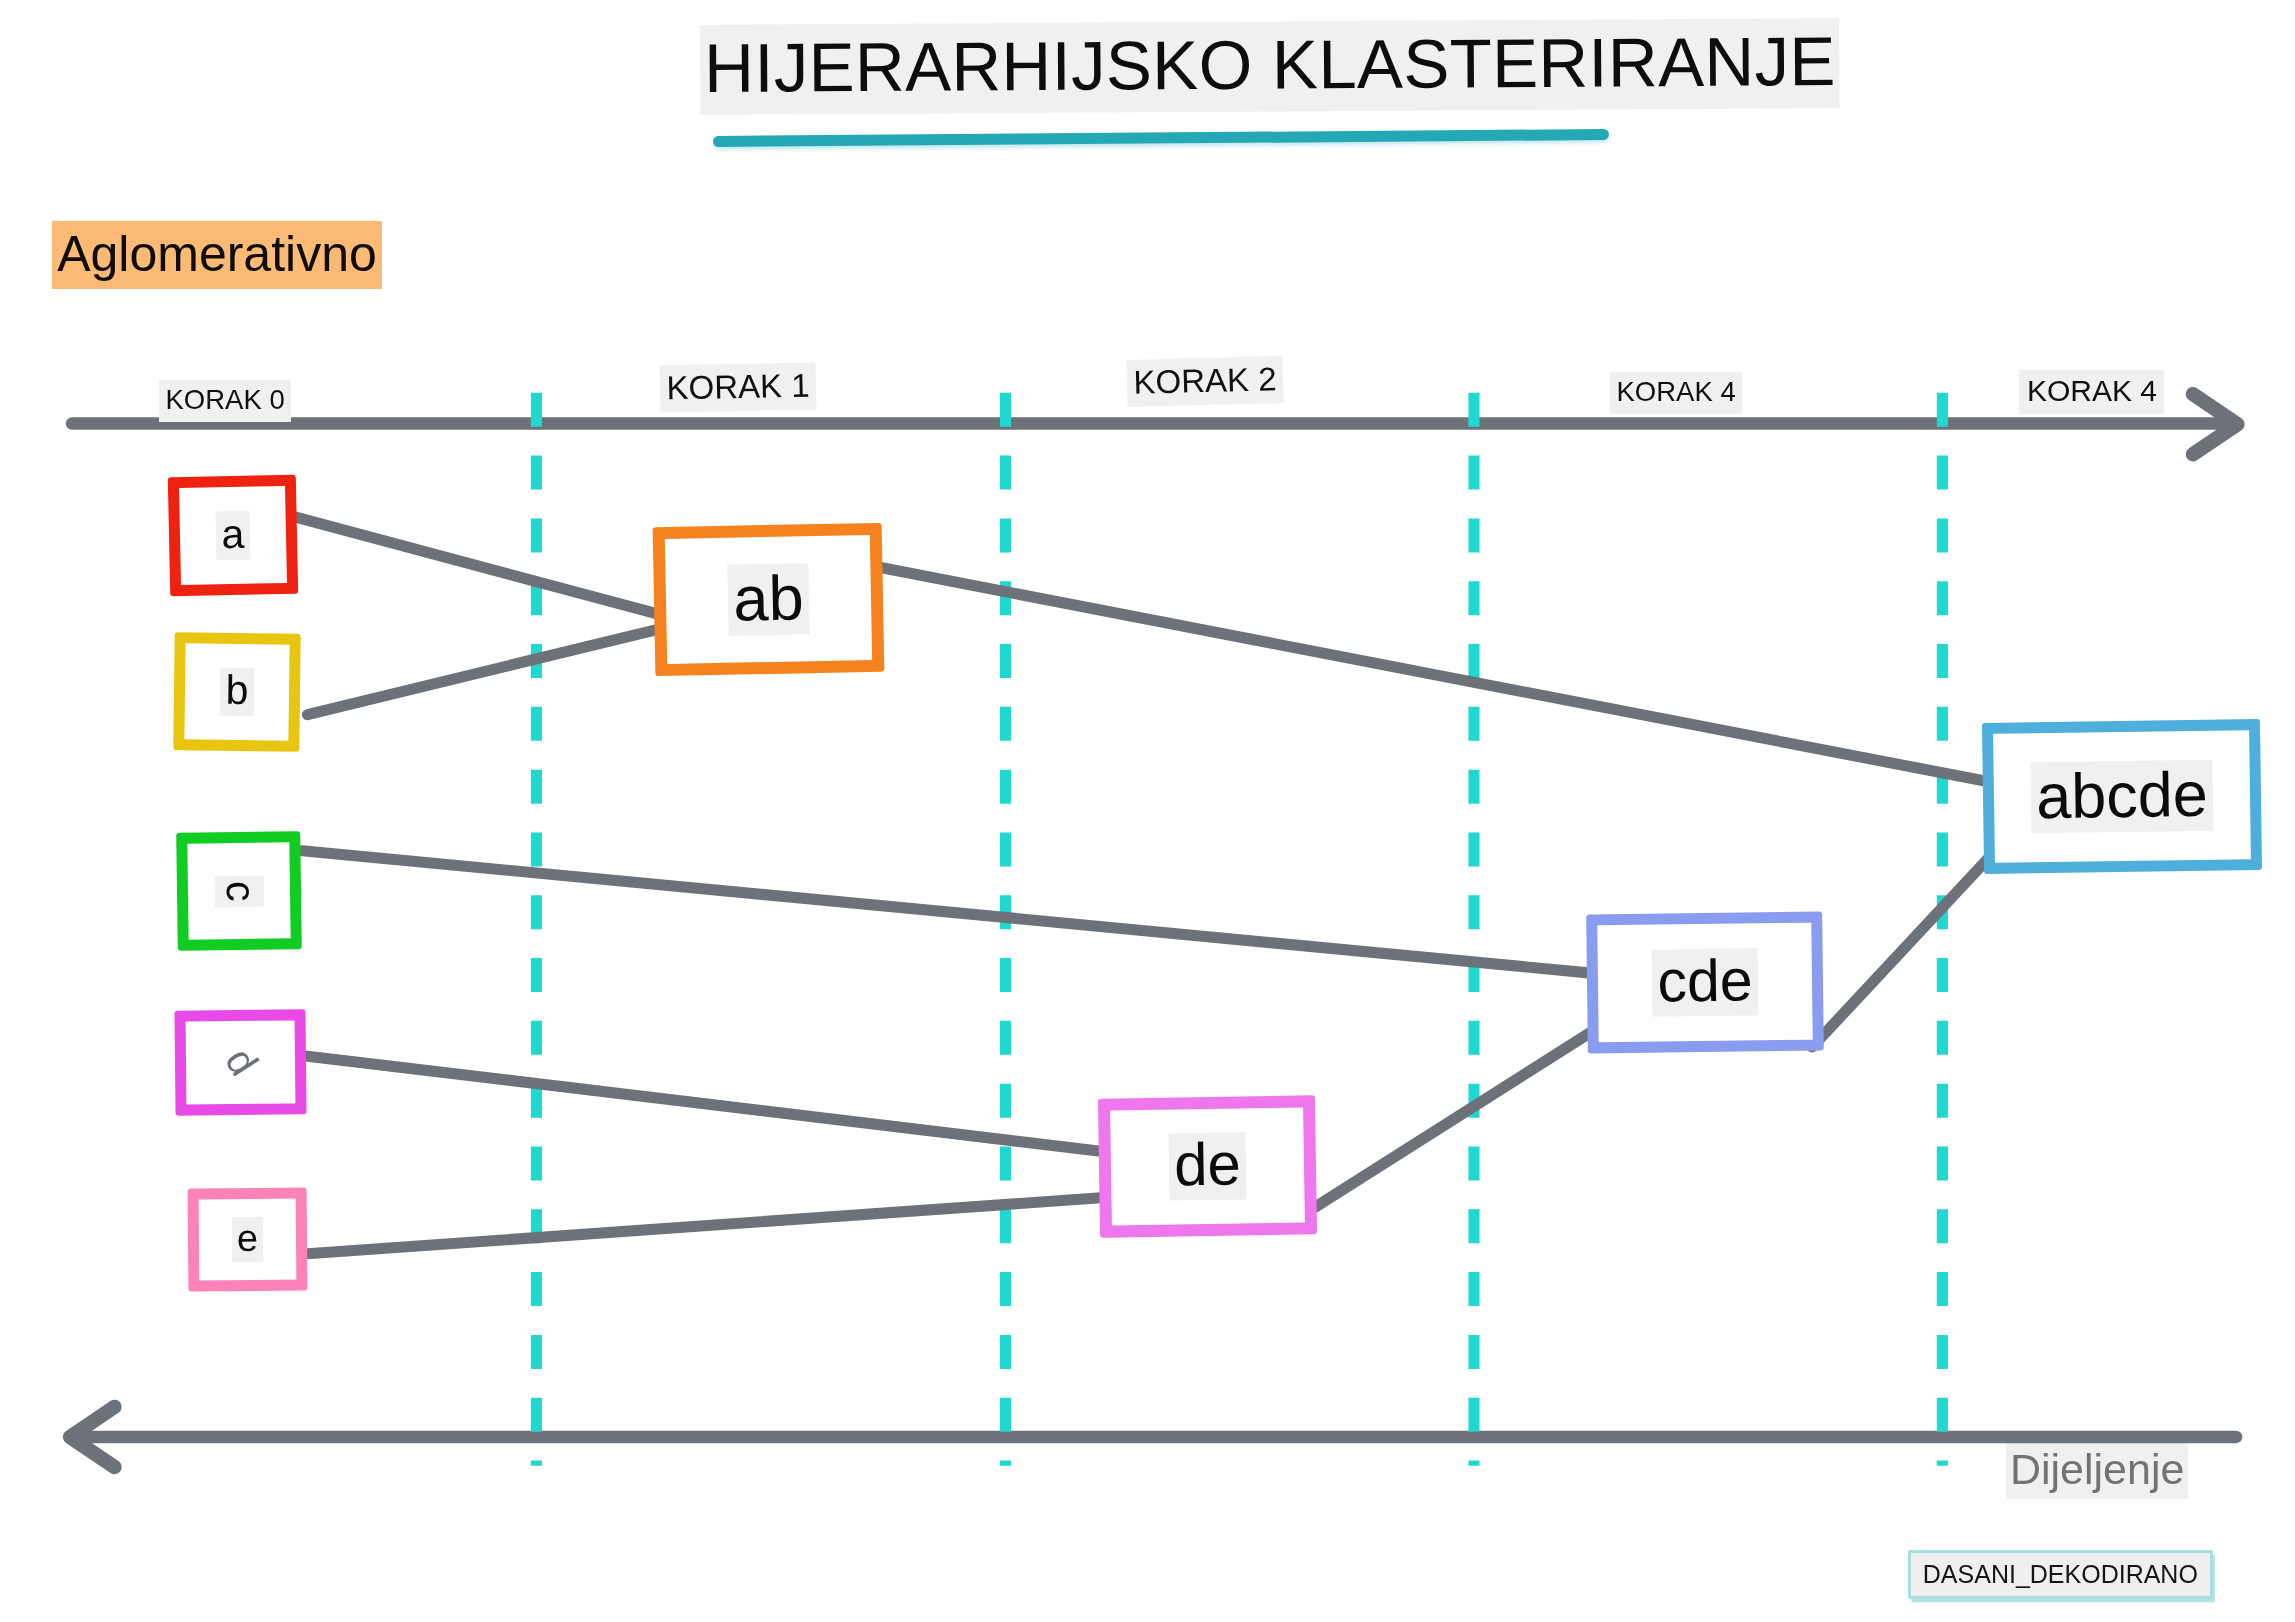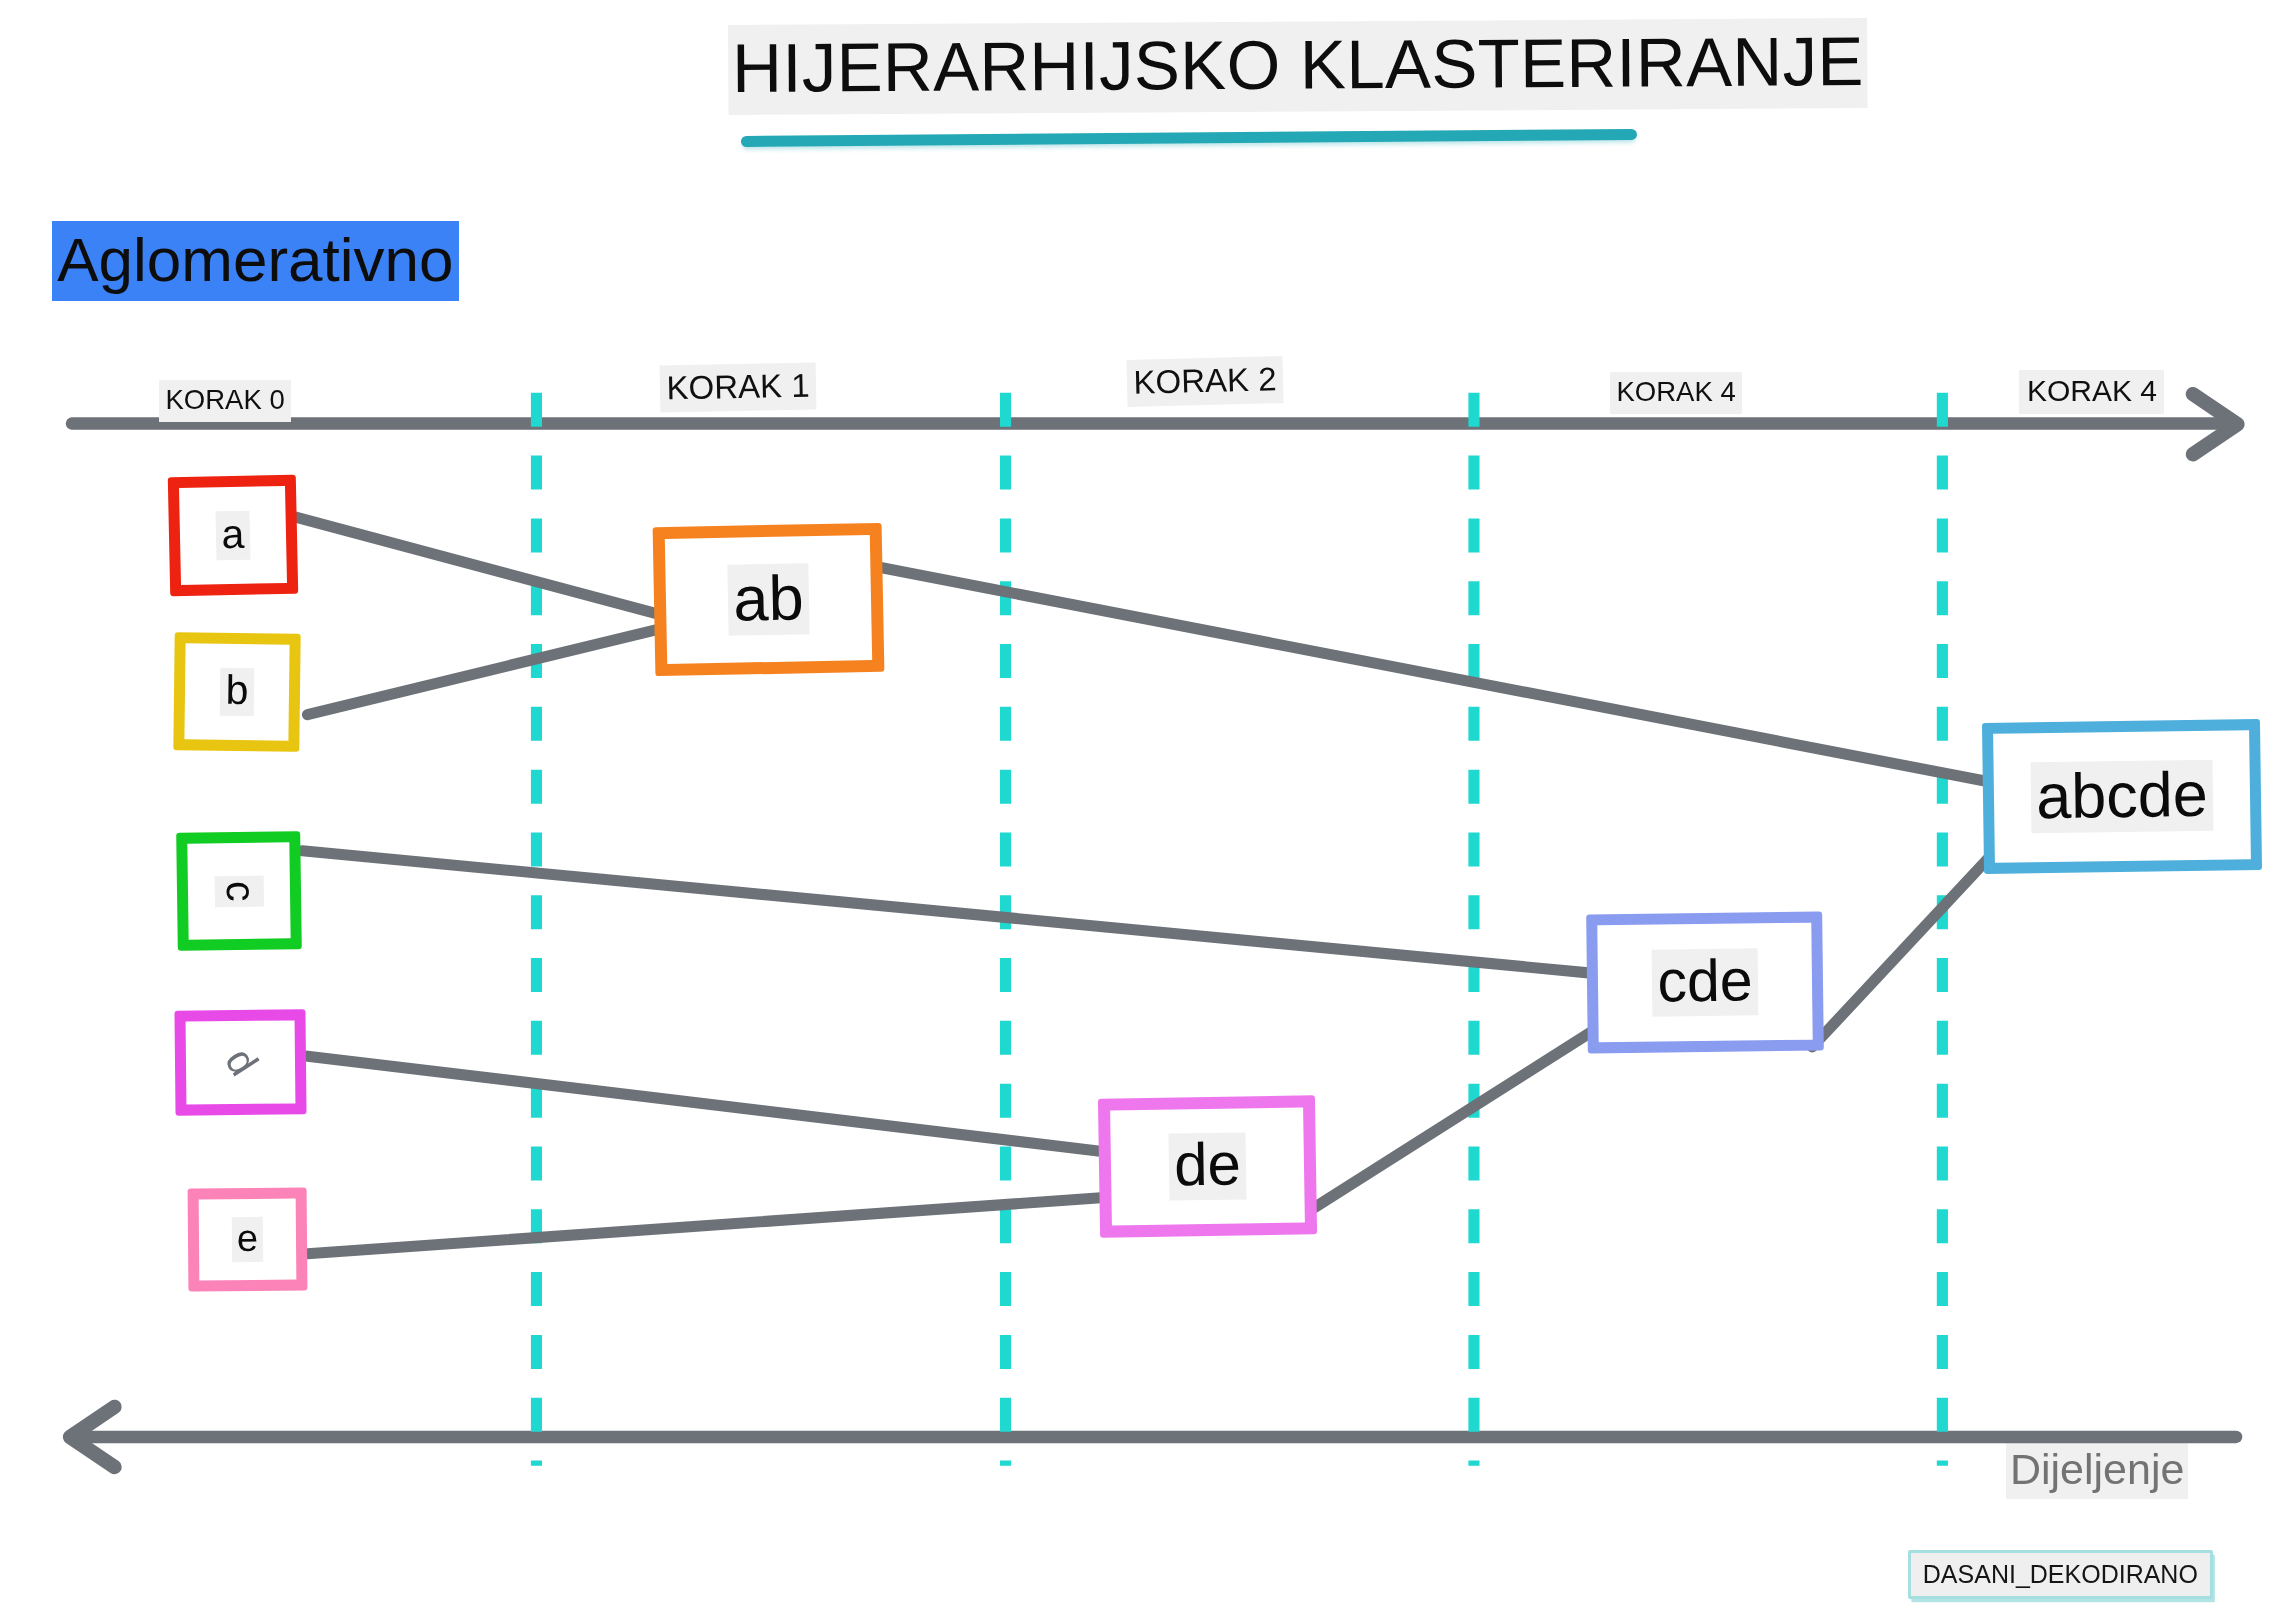--- a/index.html
+++ b/index.html
@@ -12,21 +12,21 @@
     height: 1623px;
     position: relative;
     overflow: hidden;
     font-family: "Liberation Sans", sans-serif;
     color: #000000;
   }
 
   
   #title-block {
     position: absolute;
-    left: 728px;
+    left: 700px;
     top: 25px;
     width: 929px;
     height: 124px;
   }
   #page-title {
     display: inline-block;
     font-size: 69px;
     font-weight: 400;
     line-height: 1.0;
     letter-spacing: 0.3px;
@@ -48,25 +48,25 @@
     transform: rotate(-0.45deg);
     transform-origin: left center;
     box-shadow: 0 3.9px 4.6px -1.3px rgba(36,168,181,0.30);
   }
 
   
   #aglomerativno {
     position: absolute;
     left: 52px;
     top: 221px;
-    font-size: 62px;
+    font-size: 50px;
     font-weight: 400;
     line-height: 1.0;
     color: #0d0d0d;
-    background: #3b82f6;
+    background: #fdba74;
     padding: 7.9px 5.2px 10.5px 5.2px;
     white-space: nowrap;
   }
 
   
   #dijeljenje {
     position: absolute;
     left: 2006px;
     top: 1443px;
     font-size: 43px;

